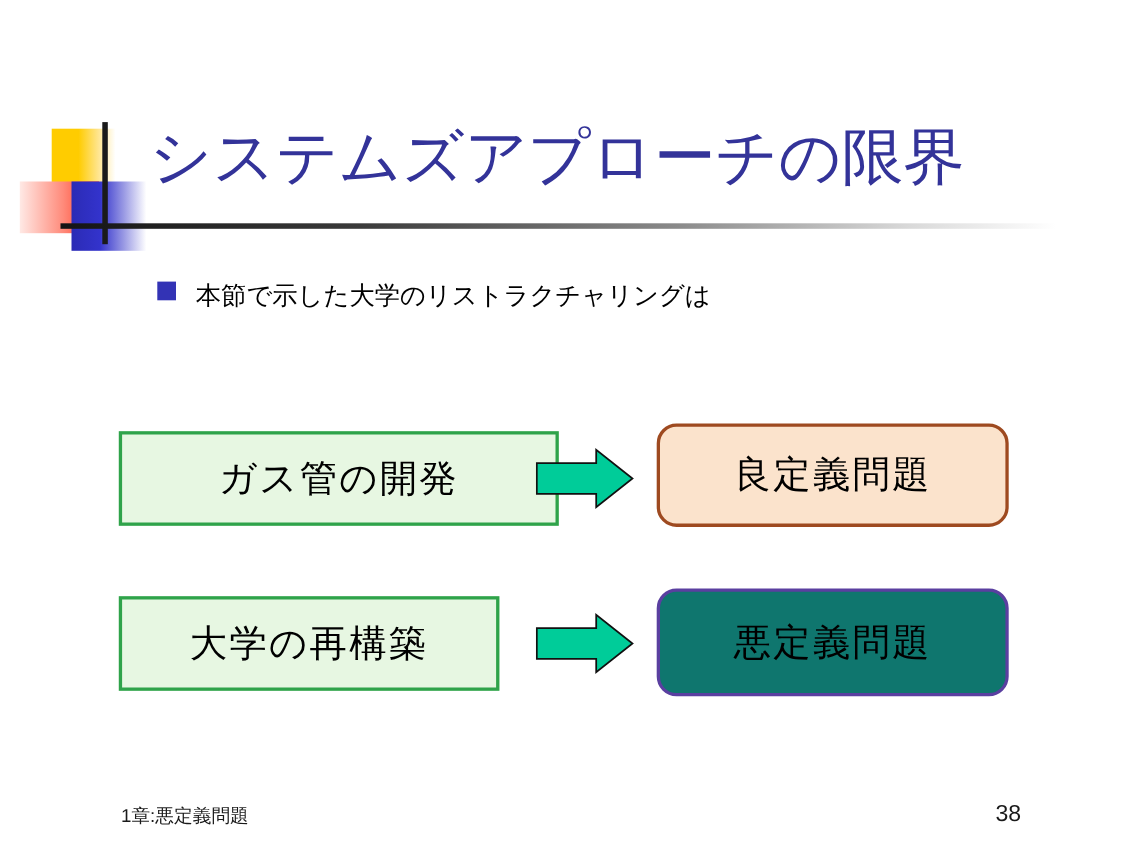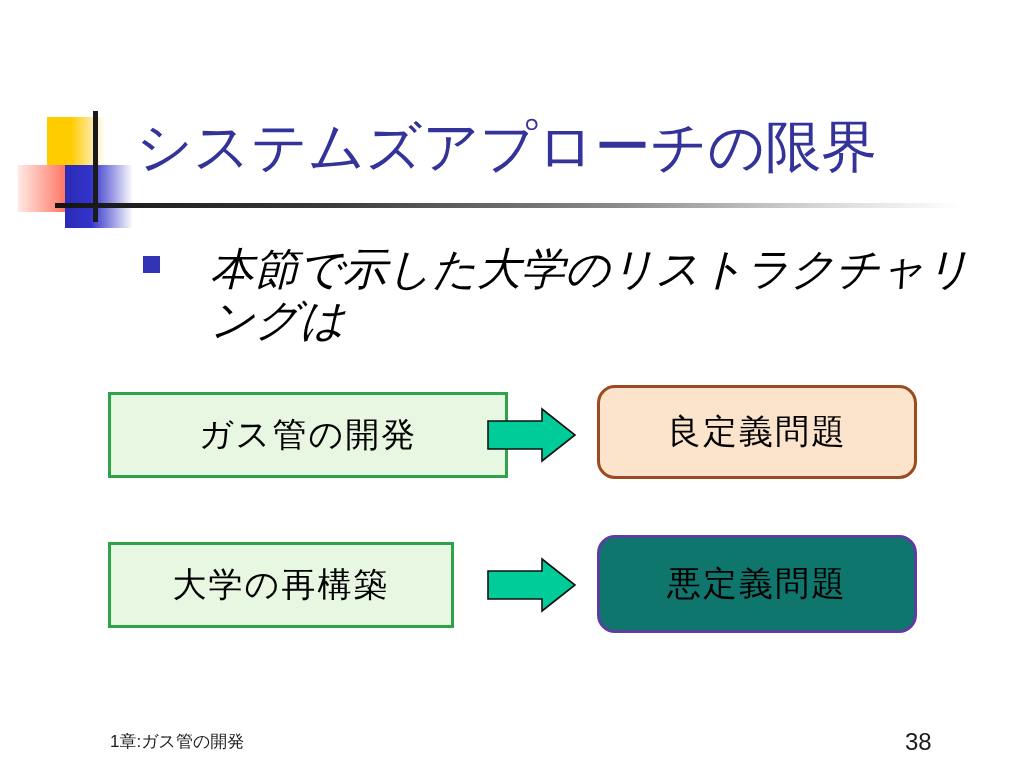--- a/index.html
+++ b/index.html
@@ -56,41 +56,41 @@
   .slide-title {
     position: absolute;
     left: 136px; top: 109px;
     width: 840px;
     font-size: 56px;
     line-height: 76px;
     color: #333399;
     font-weight: 400;
     letter-spacing: 0px;
     white-space: nowrap;
+    font-family: Liberation Mono, monospace;
   }
 
   
   .bullet-row {
     position: absolute;
     left: 140px; top: 243px;
     width: 860px;
   }
   .bullet-marker {
     position: absolute;
     left: 3px; top: 13px;
     width: 17px; height: 17px;
     background: #3333B5;
   }
   .bullet-text {
-    margin-left: 70px;
-    font-size: 44px;
+    margin-left: 38px;
+    font-size: 23px;
     line-height: 51px;
     color: #000000;
     letter-spacing: 0px;
-    font-style: italic;
   }
   .bullet-text .l2 { display: block; }
 
   
   .box {
     position: absolute;
     box-sizing: border-box;
     display: flex;
     align-items: center;
     justify-content: center;
@@ -132,21 +132,21 @@
   .footer-left {
     position: absolute;
     left: 110px; top: 730px;
     font-size: 17px;
     color: #1a1a1a;
     letter-spacing: 0px;
   }
   .footer-page {
     position: absolute;
     left: 905px; top: 728px;
-    font-size: 24px;
+    font-size: 21px;
     color: #1a1a1a;
   }
 </style>
 </head>
 <body>
 
 <div id="slide">
 
   <div class="deco deco-yellow"></div>
   <div class="deco deco-red-inner"></div>
@@ -172,16 +172,16 @@
   <div class="box box-orange">良定義問題</div>
 
   <div class="box box-green box-univ">大学の再構築</div>
 
   <svg class="arrow arrow-2" viewBox="0 0 90 56">
     <polygon points="1,14 55,14 55,2 88,28 55,54 55,42 1,42" fill="#00CC99" stroke="#111111" stroke-width="1.6"></polygon>
   </svg>
 
   <div class="box box-pink">悪定義問題</div>
 
-  <div class="footer-left">1章:ガス管の開発</div>
+  <div class="footer-left">1章:悪定義問題</div>
   <div class="footer-page">38</div>
 
 </div>
 
 </body></html>

